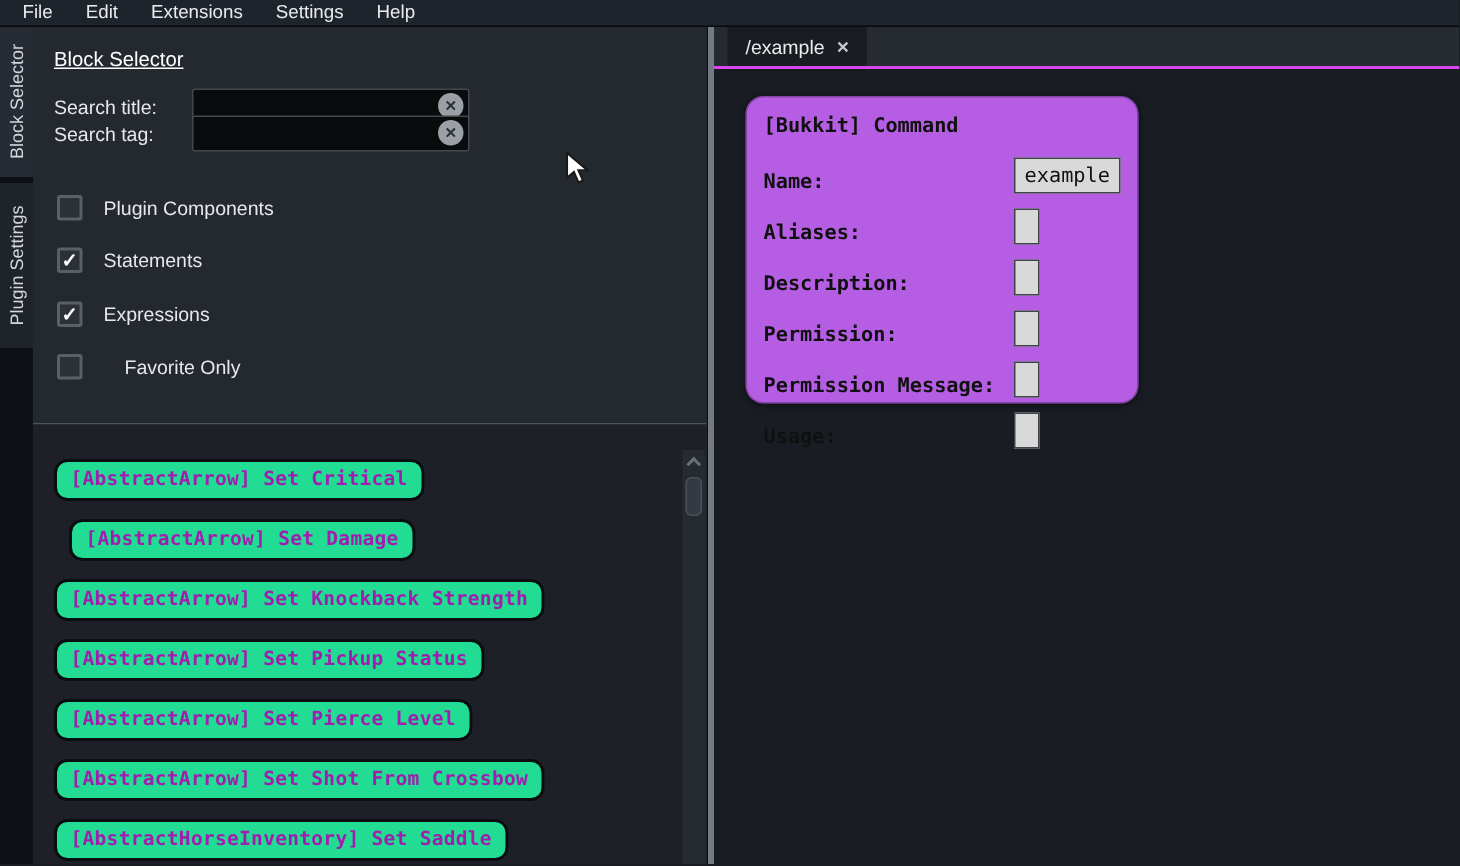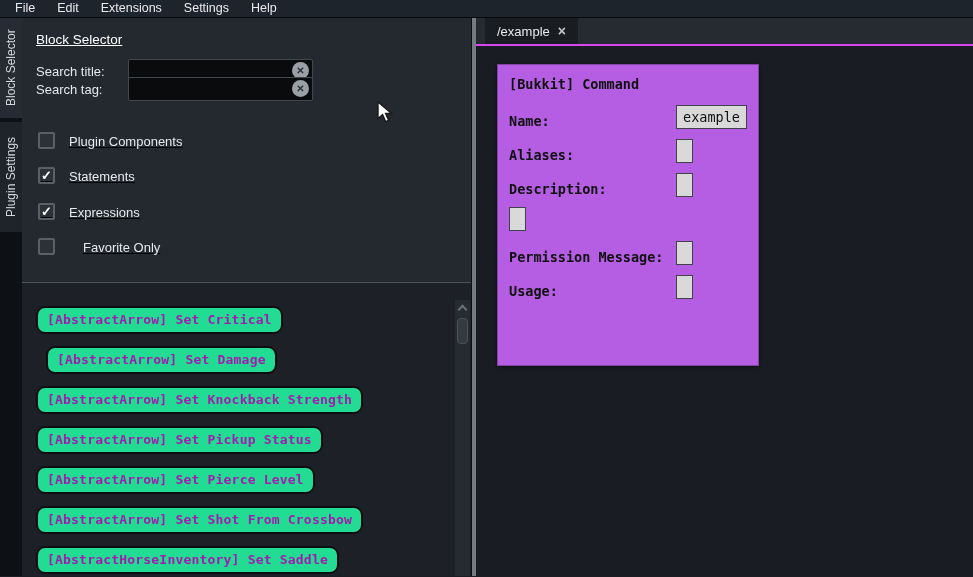--- a/index.html
+++ b/index.html
@@ -28,21 +28,21 @@
   .bs-heading { position:absolute; left:14px; top:14px; color:#ffffff; font-size:13.5px;
                 text-decoration:underline; }
   .search-row { position:absolute; left:14px; display:flex; align-items:center; height:24px;gap:8px; }
   .search-label { width:84px; color:#e6e8eb; font-size:13px; }
   .input-wrap { position:relative; width:185px; height:24px; }
   .search-input { width:100%; height:24px; background:#0a0b0d; border:1px solid #43474e;
                   border-radius:2px; color:#e6e8eb; font-size:13px; padding:0 26px 0 6px; outline:none; }
   .clear-btn { position:absolute; right:4px; top:3px; width:17px; height:17px; border-radius:50%;
                background:#9aa0a6; color:#2c3036; font-size:10px; font-weight:bold;
                display:flex; align-items:center; justify-content:center; cursor:default; }
-  .filter-row { position:absolute; left:16px; display:flex; align-items:flex-end; gap:14px; height:22px;text-decoration:underline; }
+  .filter-row { position:absolute; left:16px; display:flex; align-items:center; gap:14px; height:22px; }
   .checkbox { width:17px; height:17px; background:#2c3138; border:2px solid #5a6068; border-radius:2px;
               color:#ffffff; font-size:13px; font-weight:bold;
               display:flex; align-items:center; justify-content:center; }
   .filter-label { color:#e6e8eb; font-size:13px; }
 
   .list-area { flex:1; background:#1d2127; position:relative; padding:23px 0 0 14px; overflow:hidden; }
   .block-btn { display:block; width:fit-content; margin-bottom:12px;
                border:2px solid #0b0d10; border-radius:9px; color:#a21caf;
                font-family:"DejaVu Sans Mono", monospace; font-weight:bold; font-size:13px;
                line-height:24px; padding:0 9px; letter-spacing:0.2px; cursor:default; white-space:nowrap; }
@@ -58,22 +58,22 @@
   .splitter { width:5px; background:#757b83; border-left:1px solid #0c0e11; }
 
   
   .right-panel { flex:1; display:flex; flex-direction:column; background:#191d23; }
   .tab-strip { height:28px; background:#262b32; border-bottom:2px solid #d946ef; display:flex; }
   .editor-tab { margin-left:9px; background:#191d22; display:flex; align-items:center; gap:8px;
                 padding:0 12px; color:#e9ebee; font-size:13px; cursor:default; }
   .tab-close { color:#c3c7cc; font-size:14px; font-weight:bold; line-height:1; }
 
   .canvas { flex:1; position:relative; }
-  .command-block { position:absolute; left:21px; top:18px; width:262px; height:302px;
-                   border-radius:0; padding:9px 12px 0 12px;
+  .command-block { position:absolute; left:21px; top:18px; width:262px; height:205px;
+                   border-radius:12px; padding:9px 12px 0 12px;
                    box-shadow: inset 0 0 0 1px rgba(0,0,0,0.28), 0 1px 4px rgba(0,0,0,0.55); }
   .cb-title { font-family:"DejaVu Sans Mono", monospace; font-weight:bold; font-size:13.5px;
               color:#101010; height:22px; line-height:22px; }
   .cb-row { height:34px; display:flex; align-items:flex-end; }
   .cb-label { width:167px; flex:none; font-family:"DejaVu Sans Mono", monospace; font-weight:bold;
               font-size:13.5px; color:#101010; white-space:nowrap; }
   .cb-field { background:#d9d9d9; border:1px solid #3f4248; height:24px;
               font-family:"DejaVu Sans Mono", monospace; font-size:13.5px; color:#111111;
               text-align:center; line-height:22px; }
   .cb-field.small { width:17px; }
@@ -168,20 +168,21 @@
             </div>
             <div class="cb-row">
               <span class="cb-label">Aliases:</span>
               <div class="cb-field small"></div>
             </div>
             <div class="cb-row">
               <span class="cb-label">Description:</span>
               <div class="cb-field small"></div>
             </div>
             <div class="cb-row">
+              <span class="cb-label">Permission:</span>
               <div class="cb-field small"></div>
             </div>
             <div class="cb-row">
               <span class="cb-label">Permission Message:</span>
               <div class="cb-field small"></div>
             </div>
             <div class="cb-row">
               <span class="cb-label">Usage:</span>
               <div class="cb-field small"></div>
             </div>

